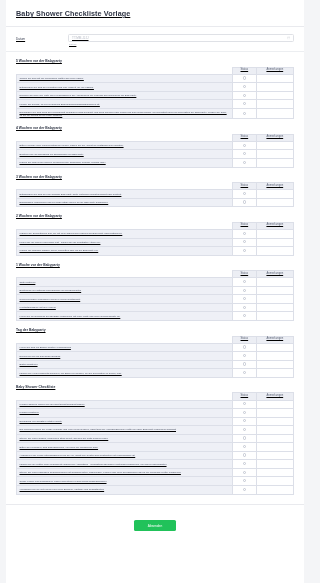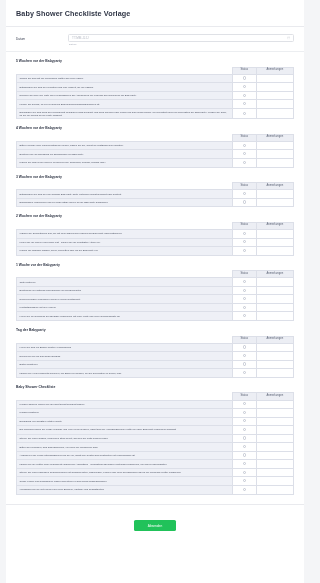--- a/index.html
+++ b/index.html
@@ -6,20 +6,21 @@
   html, body {
     width: 310px; height: 583px;
     background: #f4f5f7;
     font-family: "Liberation Sans", sans-serif;
     overflow: hidden;
   }
   .page { width: 310px; height: 583px; background: #f4f5f7; }
   .card {
     margin: 0 6px; background: #ffffff; min-height: 100%;
     padding: 0 0 8px 0;
+    text-decoration: underline;
   }
   .title-bar { padding: 9px 10px 8px 10px; border-bottom: 1px solid #e9eaee; }
   .title { font-size: 7.2px; font-weight: bold; color: #2f3545; letter-spacing: .1px; }
 
   .date-row { display: flex; align-items: flex-start; padding: 7px 10px 5px 10px; border-bottom: 1px solid #eceef1; }
   .date-label { font-size: 3.1px; color: #3d4354; width: 52px; padding-top: 3px; flex: none; }
   .date-field-wrap { flex: 1; }
   .date-input {
     position: relative; height: 7.5px; border: 1px solid #dfe1e6; border-radius: 1.5px;
     background: #fff; display: flex; align-items: center; padding: 0 3px;

